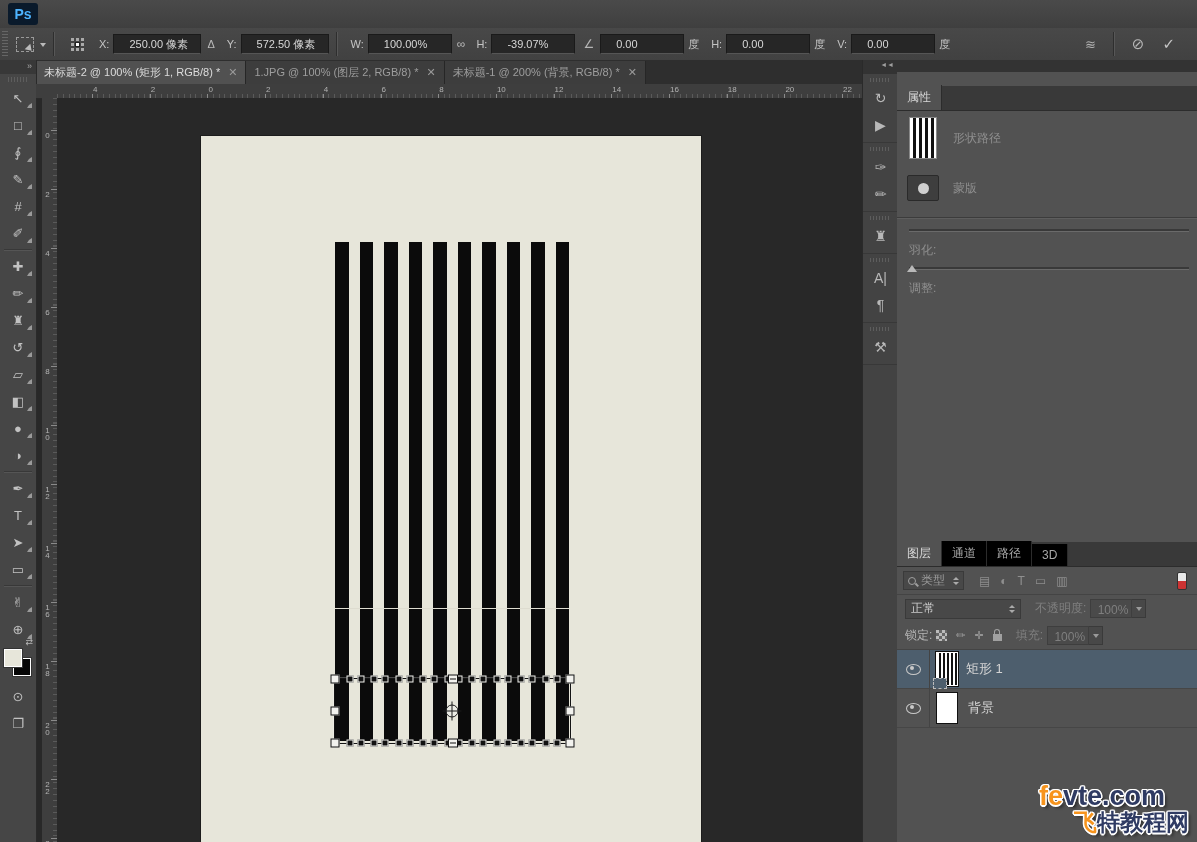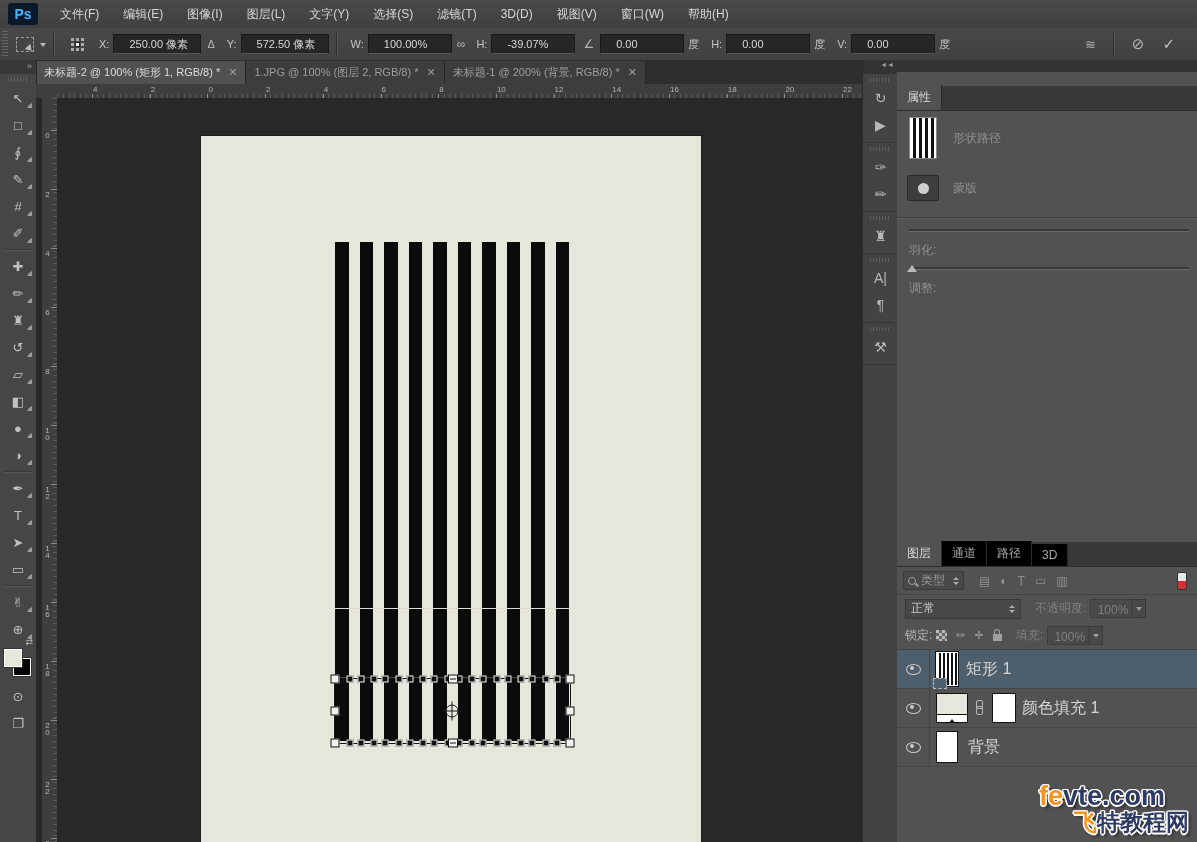--- a/index.html
+++ b/index.html
@@ -146,49 +146,36 @@
   .thumb-shape{width:20px;height:32px;margin:0 8px 0 6px;border:1px solid #fff;outline:1px solid #111;background:repeating-linear-gradient(90deg,#fff 0 2px,#111 2px 4px);background-color:#fff;position:relative;}
   .thumb-shape i{position:absolute;left:-4px;bottom:-4px;width:12px;height:9px;border:1px dashed #bbb;background:#4d5e6d;}
   .thumb-fill{width:30px;height:28px;margin:0 4px 0 6px;border:1px solid #111;background:#e7e6da;position:relative;}
   .thumb-fill i{position:absolute;left:0;right:0;bottom:0;height:7px;background:#fff;border-top:1px solid #111;}
   .thumb-fill i::after{content:"";position:absolute;left:50%;top:1px;width:0;height:0;border:3px solid transparent;border-bottom:4px solid #111;transform:translateX(-50%);}
   .chain{width:8px;height:16px;position:relative;margin:0 3px;}
   .chain::before,.chain::after{content:"";position:absolute;left:1px;width:5px;height:7px;border:1.5px solid #b5b5b5;border-radius:2px;}
   .chain::before{top:0;}.chain::after{top:6px;}
   .thumb-mask{width:22px;height:28px;background:#fff;border:1px solid #111;margin:0 6px;}
   .thumb-bg{width:20px;height:30px;background:#fff;border:1px solid #111;margin:0 10px 0 6px;}
-  .layer-name{font-size:16px;color:#d4d4d4;}
+  .layer-name{font-size:13px;color:#d4d4d4;}
 
   
   .watermark{position:absolute;right:8px;bottom:8px;text-align:right;line-height:1.02;
      font-weight:bold;font-family:"Liberation Sans","DejaVu Sans",sans-serif;}
   .wm1{font-size:27px;letter-spacing:0px;margin-right:24px;}
   .wm2{font-size:23px;}
   .wm-o{color:#f7941d;}
   .wm-d{color:#2f3b63;}
   .wm1 span,.wm2 span{text-shadow:-1.5px 0 #fff,1.5px 0 #fff,0 -1.5px #fff,0 1.5px #fff,1px 1px #fff,-1px -1px #fff,1px -1px #fff,-1px 1px #fff,3px 3px 3px rgba(0,0,0,.45);}
 </style>
 </head>
 <body>
 
 <div class="abs menubar">
   <div class="ps-logo">Ps</div>
-  <div id="menu-items" style="display:flex;">
-      <div class="menu-item">文件(F)</div>
-      <div class="menu-item">编辑(E)</div>
-      <div class="menu-item">图像(I)</div>
-      <div class="menu-item">图层(L)</div>
-      <div class="menu-item">文字(Y)</div>
-      <div class="menu-item">选择(S)</div>
-      <div class="menu-item">滤镜(T)</div>
-      <div class="menu-item">3D(D)</div>
-      <div class="menu-item">视图(V)</div>
-      <div class="menu-item">窗口(W)</div>
-      <div class="menu-item">帮助(H)</div>
-    </div>
 </div>
 
 <div class="abs optionsbar">
   <div class="grip-v"></div>
   <div class="tool-preset">
     <span class="preset-box"></span>
     <span class="dd-arrow"></span>
   </div>
   <div class="opt-divider"></div>
   <div class="ref-grid"></div>
@@ -519,31 +506,20 @@
           </div>
         <div class="thumb-shape">
             <i></i>
           </div>
         <span class="layer-name">矩形 1</span>
       </div>
       <div class="layer-row">
         <div class="eye-cell">
             <span class="eye"></span>
           </div>
-        <div class="thumb-fill">
-            <i></i>
-          </div>
-        <span class="chain"></span>
-        <div class="thumb-mask"></div>
-        <span class="layer-name">颜色填充 1</span>
-      </div>
-      <div class="layer-row">
-        <div class="eye-cell">
-            <span class="eye"></span>
-          </div>
         <div class="thumb-bg"></div>
         <span class="layer-name">背景</span>
       </div>
     </div>
 
     <div class="watermark">
       <div class="wm1">
         <span class="wm-o">fe</span><span class="wm-d">vte.com</span>
       </div>
       <div class="wm2">

